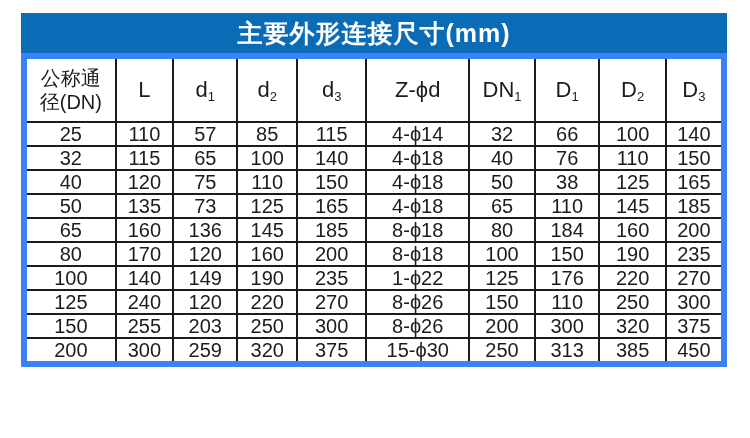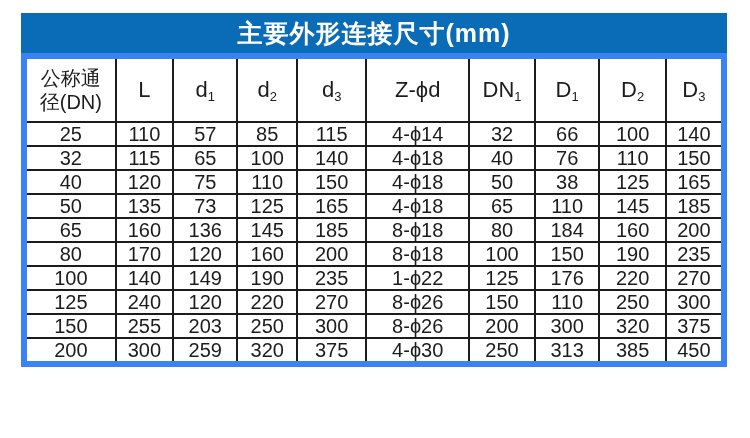--- a/index.html
+++ b/index.html
@@ -227,21 +227,21 @@
           <td>300</td>
           <td>320</td>
           <td>375</td>
         </tr>
         <tr>
           <td>200</td>
           <td>300</td>
           <td>259</td>
           <td>320</td>
           <td>375</td>
-          <td>4-ϕ30</td>
+          <td>15-ϕ30</td>
           <td>250</td>
           <td>313</td>
           <td>385</td>
           <td>450</td>
         </tr>
       </tbody>
   </table>
 </div>
 
 </body></html>

